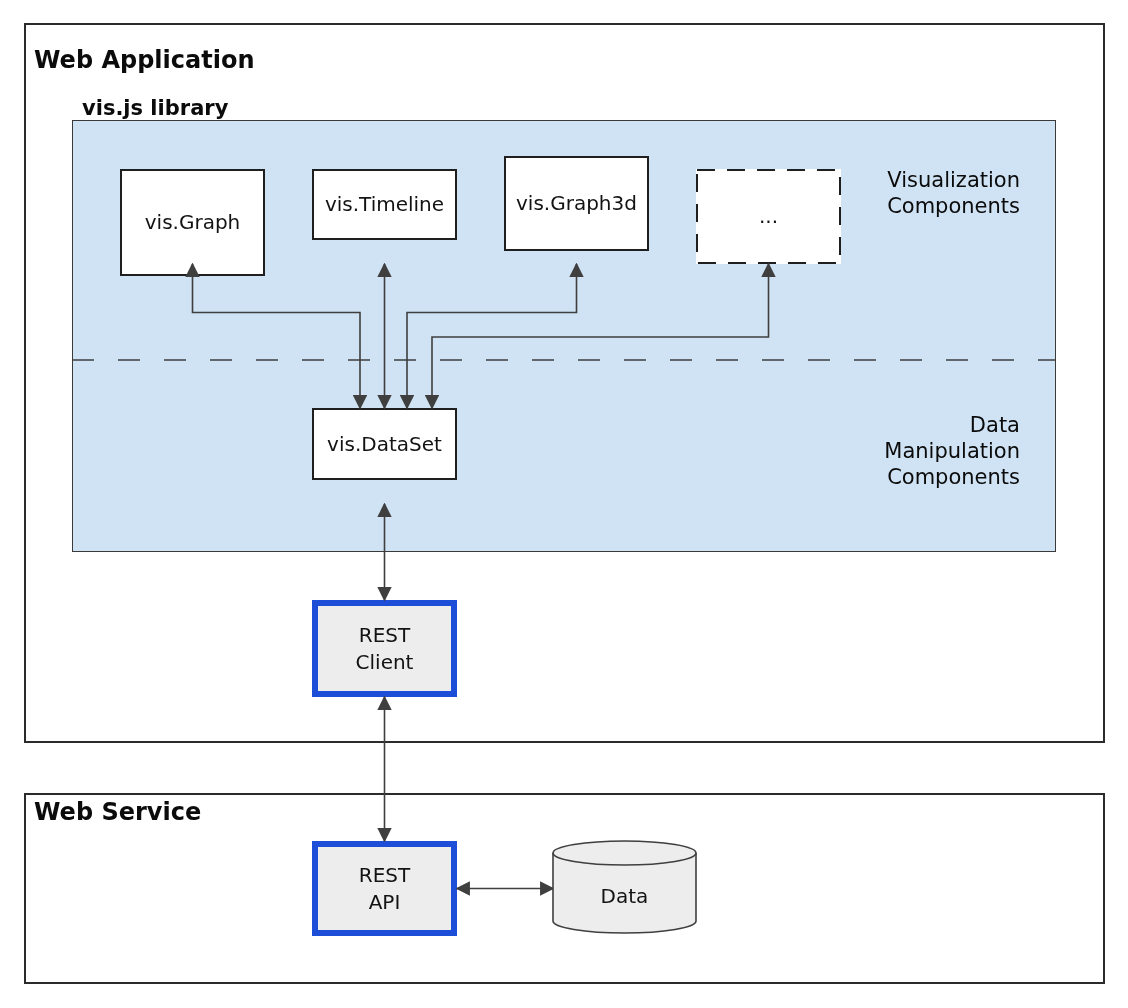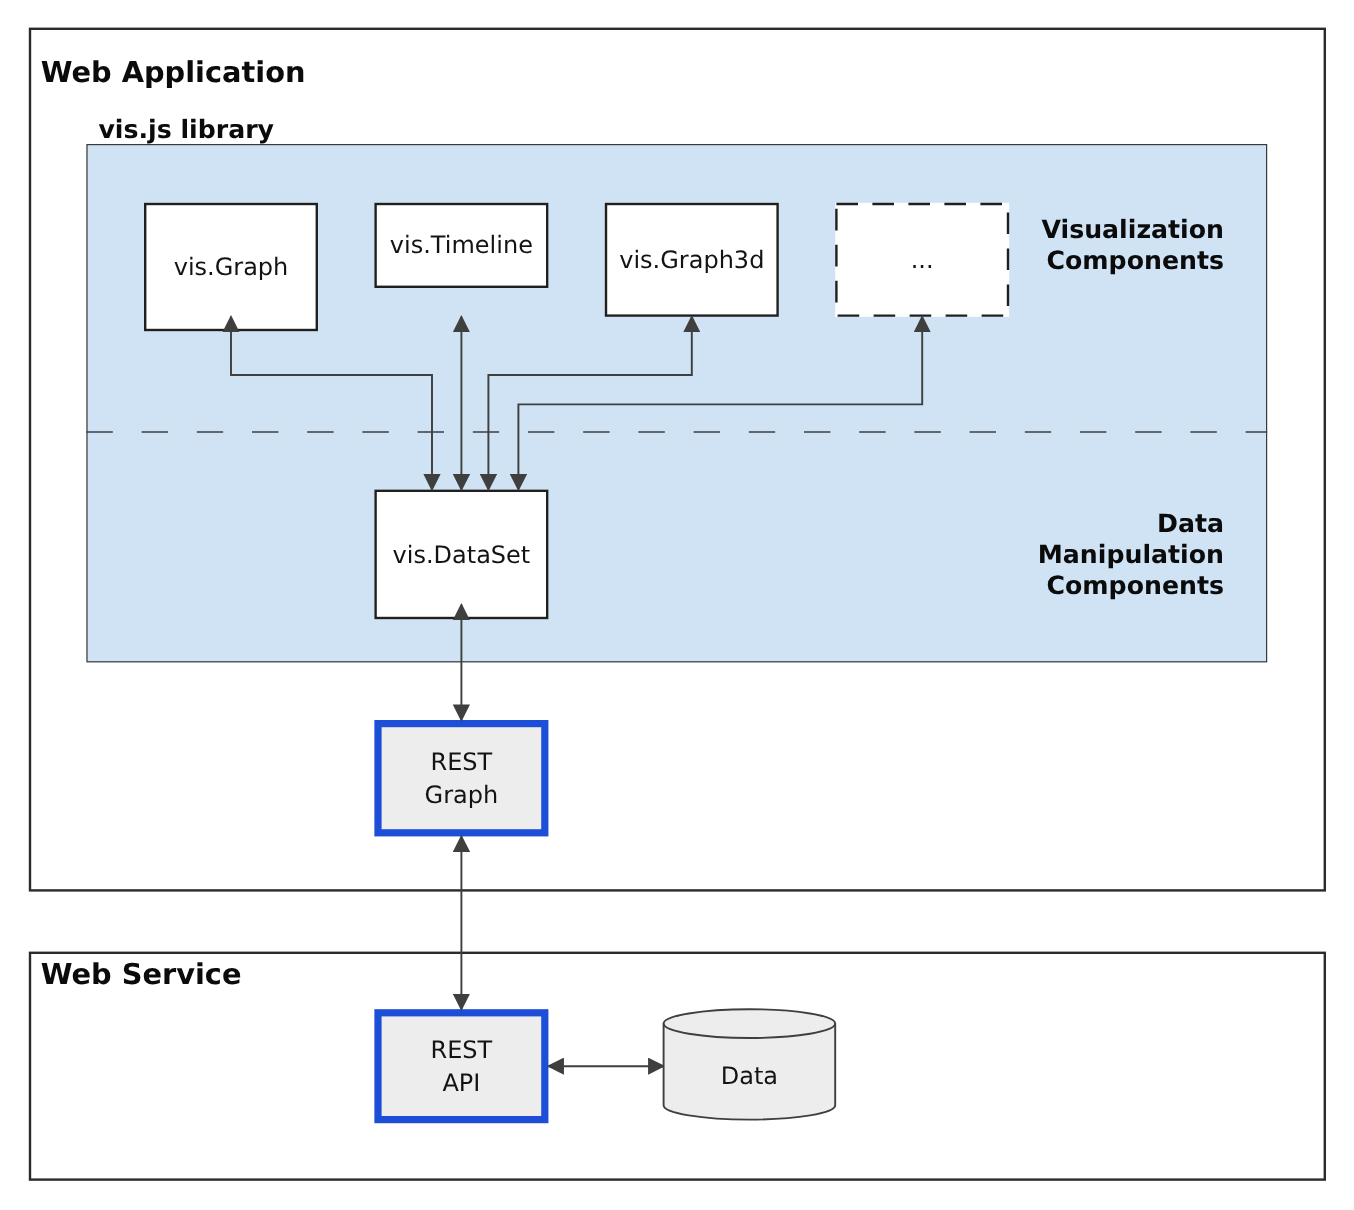--- a/index.html
+++ b/index.html
@@ -13,21 +13,21 @@
   .lib   { background:var(--library-fill,#cfe3f4); border:1.5px solid #3a3a3a; }
   .node  {
     display:flex; flex-direction:column; align-items:center; justify-content:center;
     text-align:center; font-size:20px; line-height:27px; color:#131313;
   }
   .node.solid { background:var(--box-fill,#ffffff); border:2px solid #1f1f1f; }
   .node.gray  { background:var(--gray-fill,#ededed); border:6px solid #1d4ed8; }
   .node.ghost { background:var(--box-fill,#ffffff); } 
   .h1 { font-weight:700; font-size:24px; color:#0b0b0b; white-space:nowrap; }
   .h2 { font-weight:700; font-size:21px; color:#0b0b0b; white-space:nowrap; }
-  .side { font-weight:700; font-size:21px; line-height:26px; text-align:right; color:#0b0b0b; white-space:nowrap;margin-top:11px; }
+  .side { font-weight:400; font-size:21px; line-height:26px; text-align:right; color:#0b0b0b; white-space:nowrap; }
   .datatext { display:flex; align-items:center; justify-content:center; font-size:20px; }
   svg.overlay { position:absolute; left:0; top:0; z-index:5; pointer-events:none; }
   .txt-top { z-index:6; }
   .conn     { fill:none; stroke:var(--line,#3f3f3f); stroke-width:1.6; }
   .dashline { fill:none; stroke:var(--line,#3f3f3f); stroke-width:1.4; stroke-dasharray:22 24; }
   .ghostborder { fill:none; stroke:#1f1f1f; stroke-width:2; stroke-dasharray:18 12; }
   .cyl     { fill:var(--gray-fill,#ededed); stroke:var(--line,#3f3f3f); stroke-width:1.6; }
   .cylarc  { fill:none; stroke:var(--line,#3f3f3f); stroke-width:1.6; }
   #ah path { fill:var(--line,#3f3f3f); }
 </style>
@@ -41,44 +41,44 @@
 
   <div class="abs h2" style="left:82px; top:96px;">vis.js library</div>
   <div class="abs lib" style="left:72px; top:120px; width:984px; height:432px;"></div>
 
   <div class="abs node solid" style="left:120px; top:169px; width:145px; height:107px;">
     <span>vis.Graph</span>
   </div>
   <div class="abs node solid" style="left:312px; top:169px; width:145px; height:71px;">
     <span>vis.Timeline</span>
   </div>
-  <div class="abs node solid" style="left:504px; top:169px; width:145px; height:95px;">
+  <div class="abs node solid" style="left:504px; top:156px; width:145px; height:95px;">
     <span>vis.Graph3d</span>
   </div>
   <div class="abs node ghost" style="left:696px; top:169px; width:145px; height:95px;">
     <span>...</span>
   </div>
 
   <div class="abs side" style="right:108px; top:167px;">
     <span style="display:block">Visualization</span>
     <span style="display:block">Components</span>
   </div>
   <div class="abs side" style="right:108px; top:412px;">
     <span style="display:block">Data</span>
     <span style="display:block">Manipulation</span>
     <span style="display:block">Components</span>
   </div>
 
-  <div class="abs node solid" style="left:312px; top:408px; width:145px; height:108px;">
+  <div class="abs node solid" style="left:312px; top:408px; width:145px; height:72px;">
     <span>vis.DataSet</span>
   </div>
 
   <div class="abs node gray" style="left:312px; top:600px; width:145px; height:97px;">
     <span>REST</span>
-    <span>Graph</span>
+    <span>Client</span>
   </div>
 
   <div class="abs frame" style="left:24px; top:793px; width:1081px; height:191px;"></div>
   <div class="abs h1" style="left:34px; top:798px;">Web Service</div>
 
   <div class="abs node gray" style="left:312px; top:841px; width:145px; height:95px;">
     <span>REST</span>
     <span>API</span>
   </div>
 

